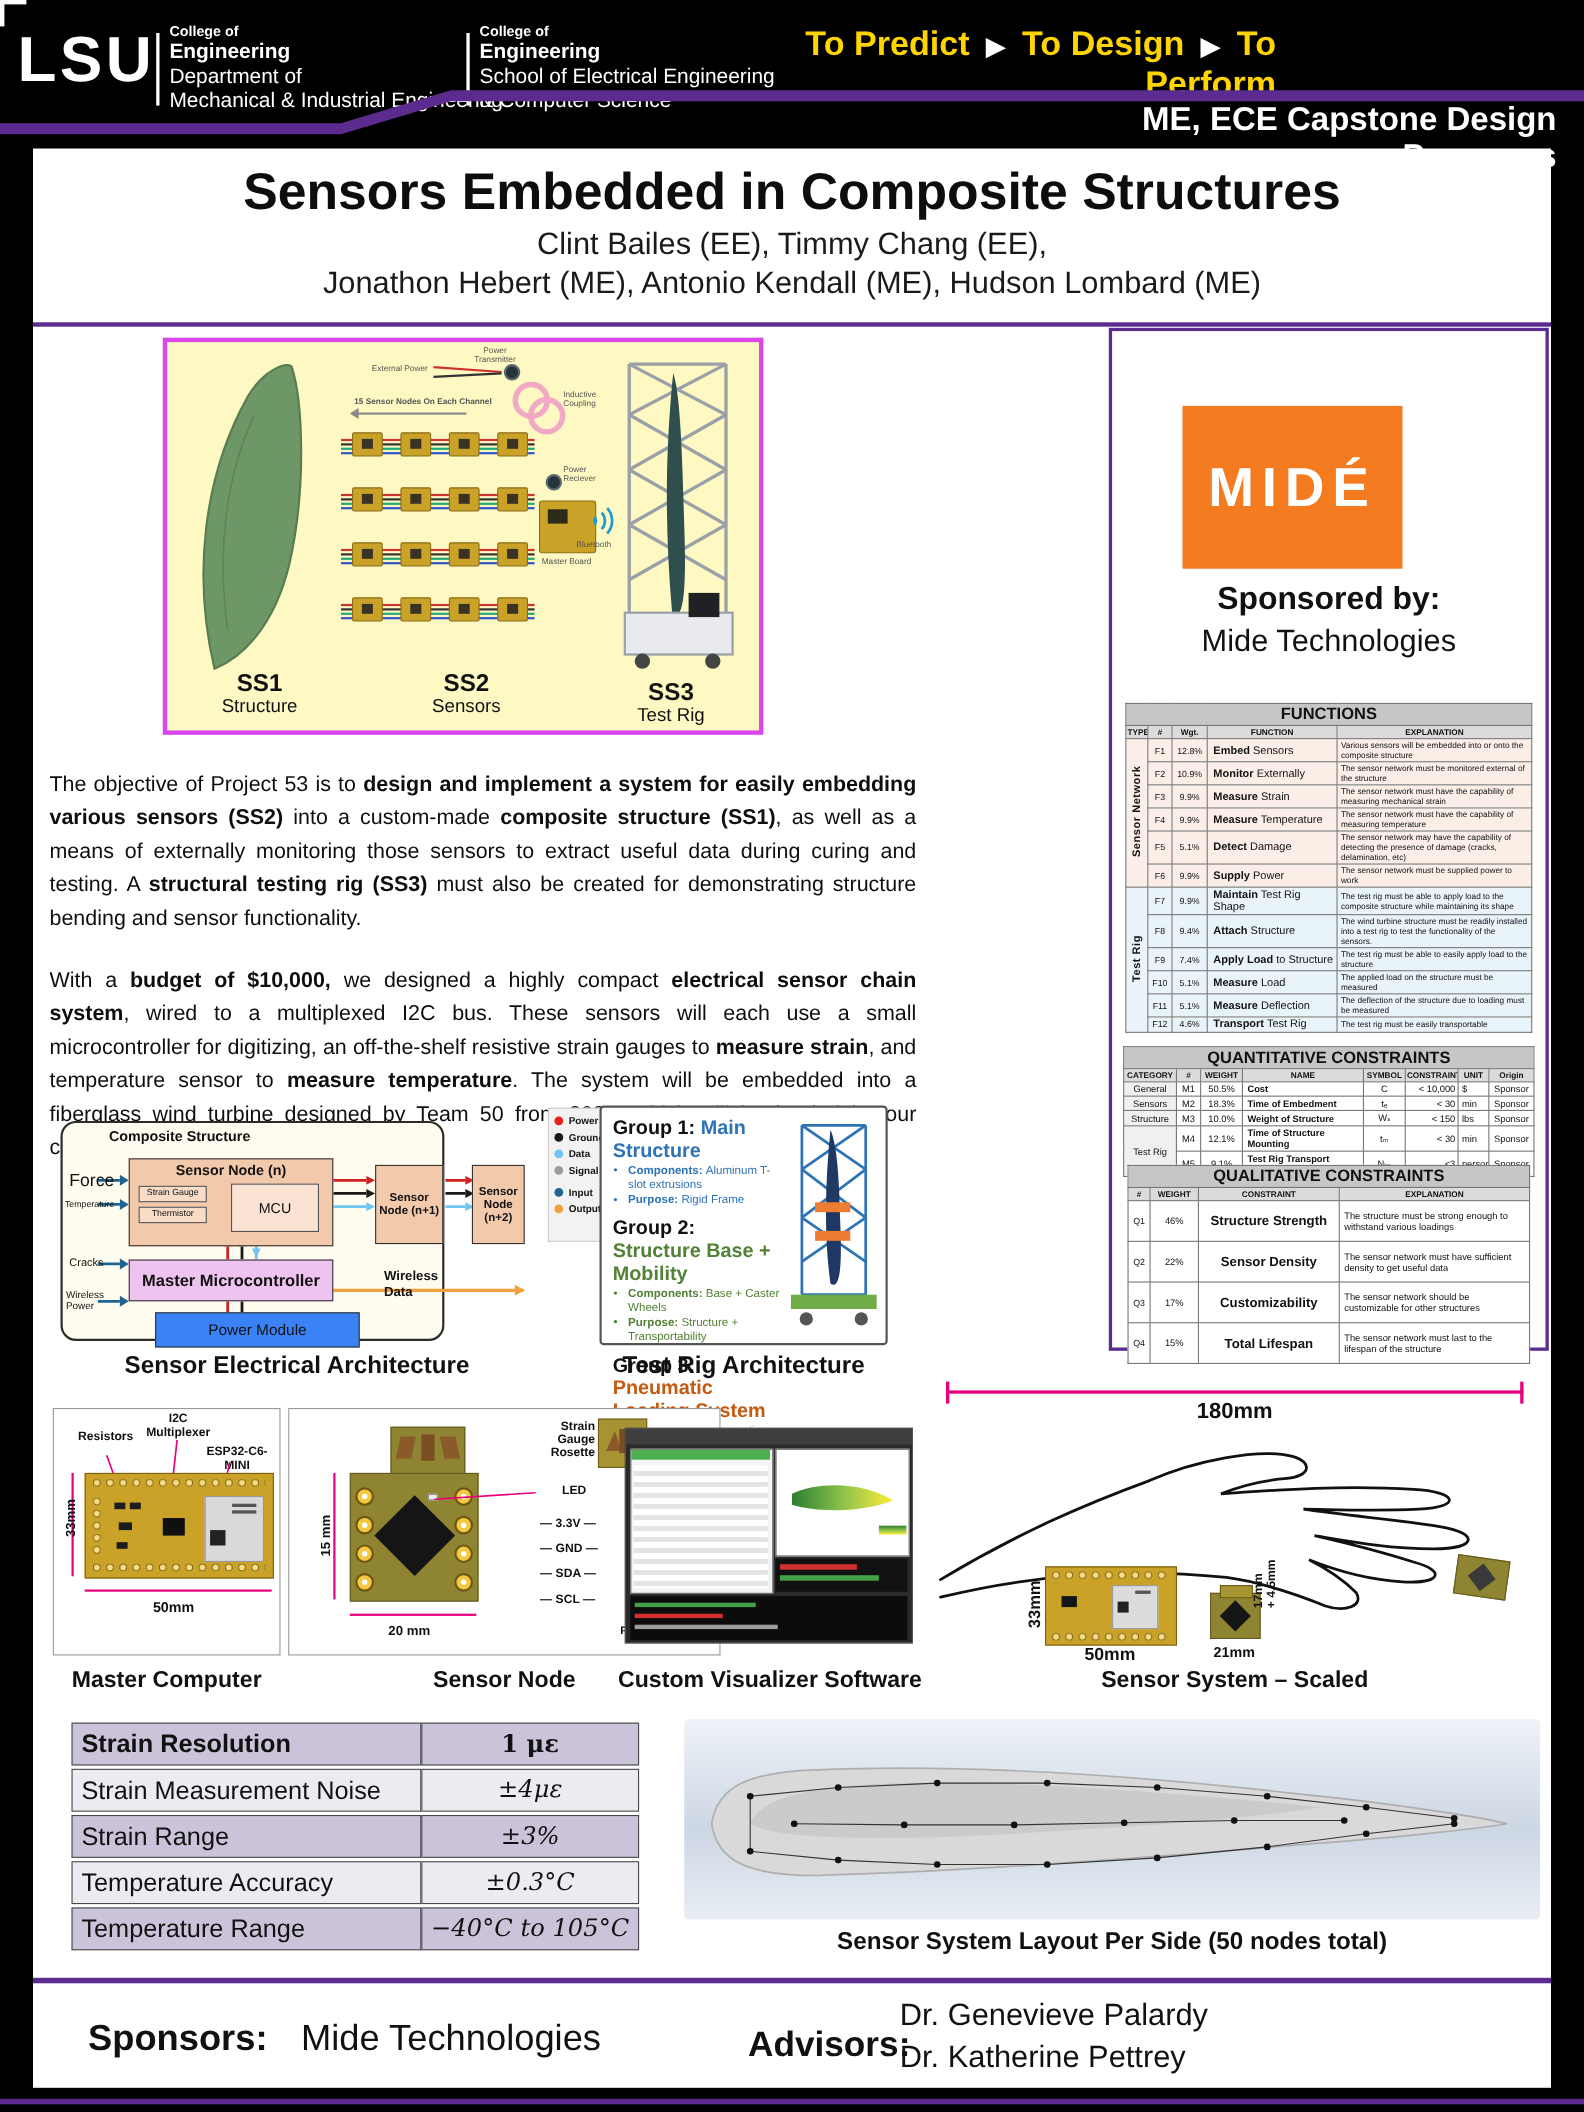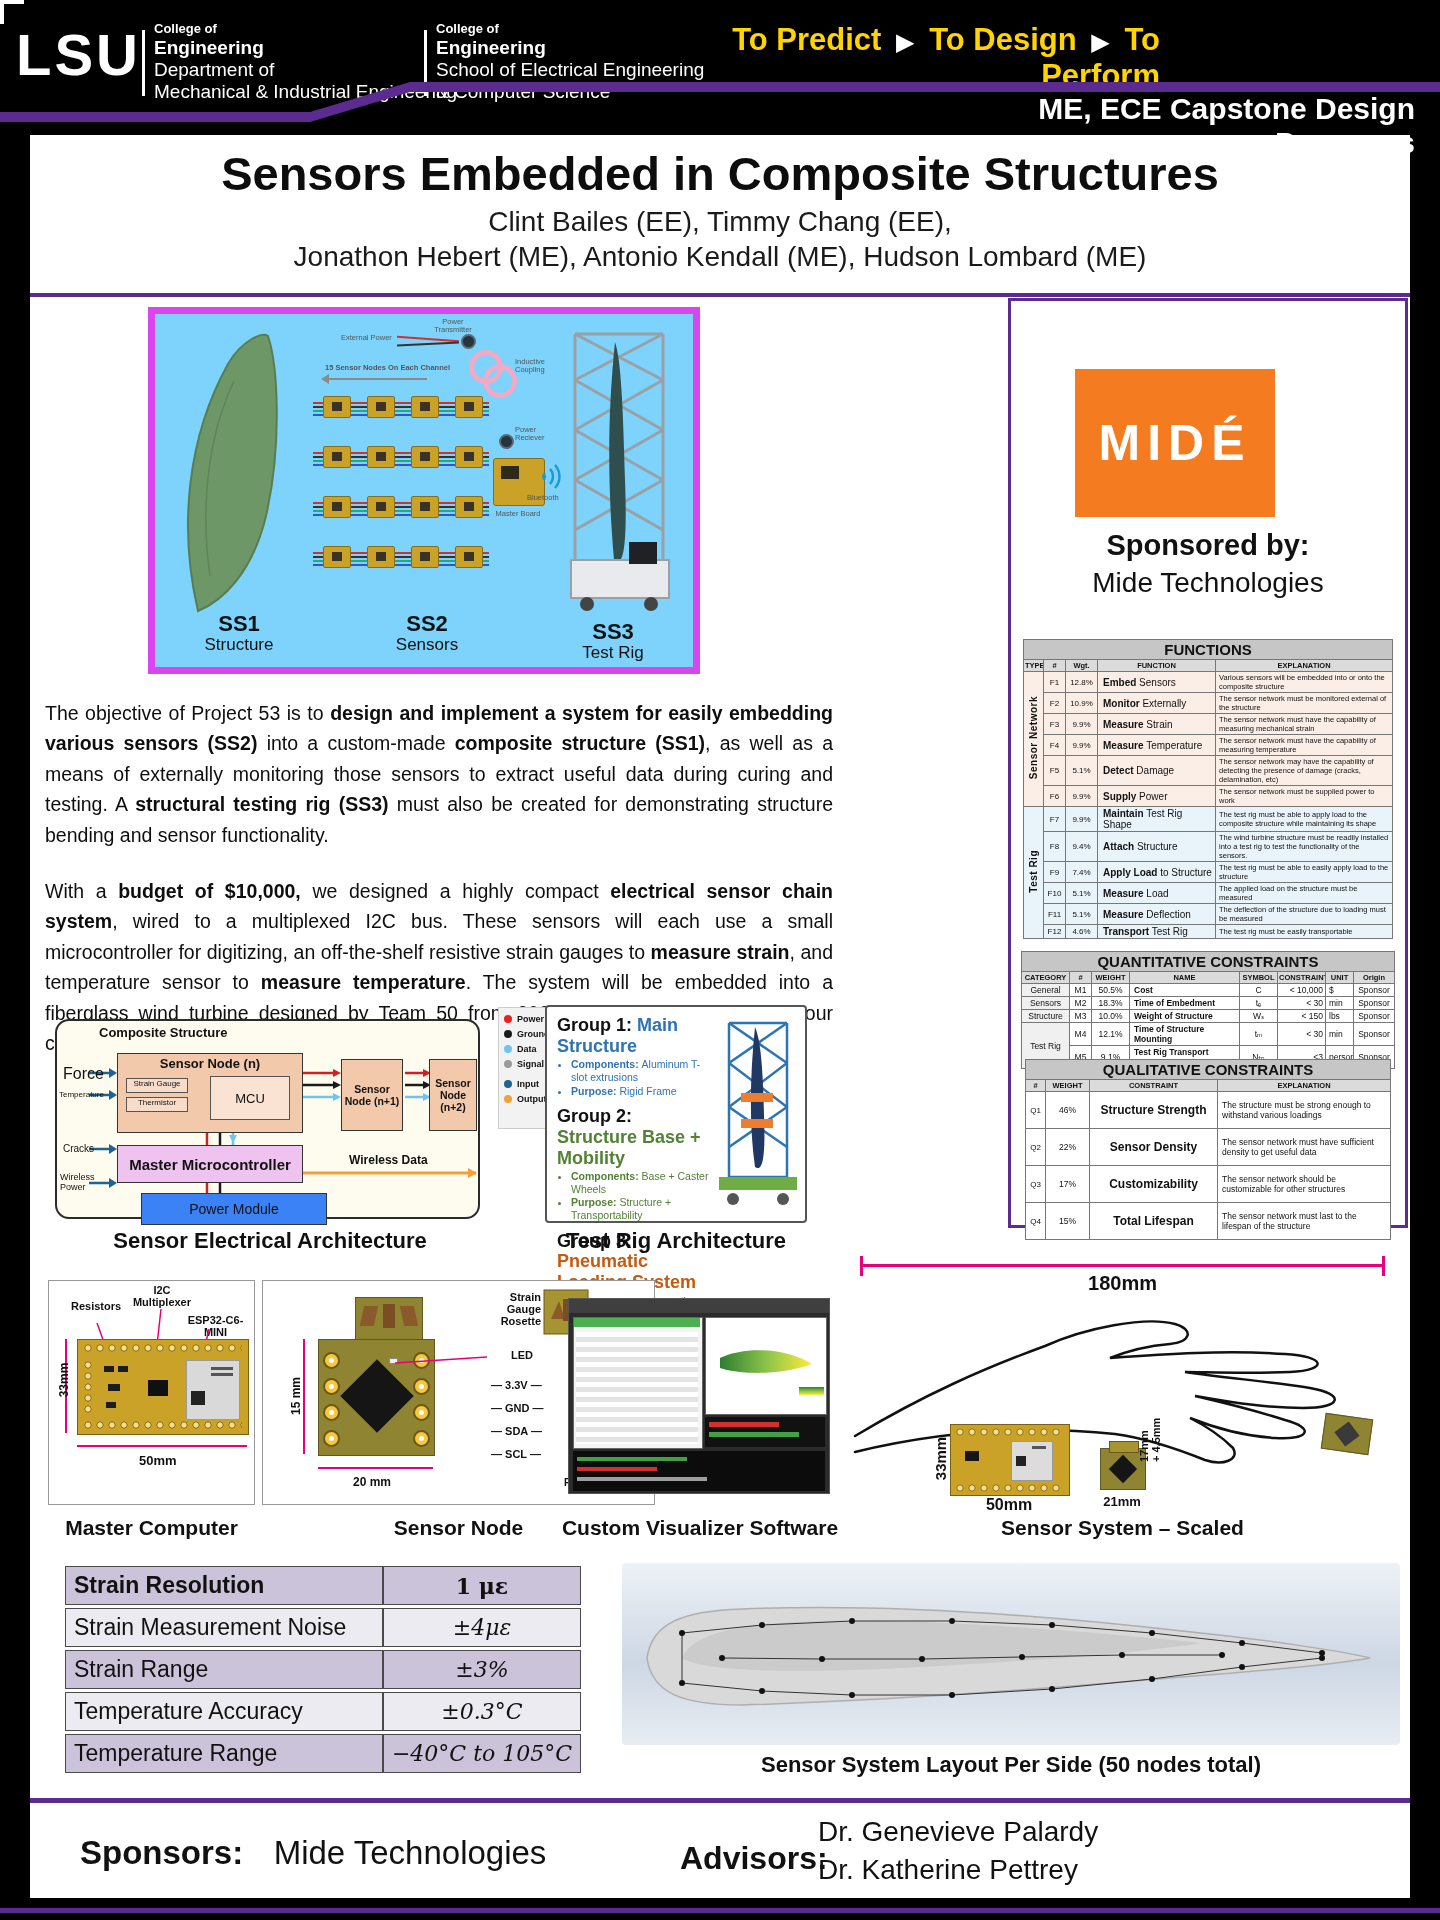--- a/index.html
+++ b/index.html
@@ -18,21 +18,21 @@
   .dept .rg{font-size:19px;font-weight:normal;}
   .motto{left:700px;top:22px;width:460px;text-align:right;font-size:31px;font-weight:bold;color:#FFD400;}
   .motto .sep{color:#fff;font-size:24px;padding:0 6px;}
   .program{left:900px;top:92px;width:515px;text-align:right;font-size:30px;font-weight:bold;color:#fff;}
   .swoosh{left:0;top:70px;}
   
   .title{left:30px;top:146px;width:1380px;text-align:center;font-size:47px;font-weight:bold;color:#0d0d0d;}
   .authors{left:30px;width:1380px;text-align:center;font-size:28px;color:#1a1a1a;}
   .rule{background:#5C2B8F;}
   
-  .ovbox{left:148px;top:307px;width:538px;height:353px;border:7px solid #d946ef;background:#7dd3fc;}
+  .ovbox{left:148px;top:307px;width:538px;height:353px;border:4px solid #d946ef;background:#fef9c3;}
   .ss-cap{text-align:center;line-height:1.1;}
   .ss-cap .code{font-size:22px;font-weight:bold;}
   .ss-cap .lbl{font-size:17px;}
   .tinylbl{font-size:7.5px;color:#555;line-height:1.1;}
   .chip{width:26px;height:20px;background:#C9A227;border:1px solid #8a6d1a;border-radius:2px;}
   .chip::after{content:"";position:absolute;left:8px;top:5px;width:10px;height:9px;background:#3a3325;}
   .chip{position:absolute;}
   .wire{position:absolute;height:1.5px;}
   .coil{position:absolute;width:24px;height:24px;border:5px solid #f2a9c4;border-radius:50%;background:transparent;}
   .nodedot{position:absolute;width:11px;height:11px;border-radius:50%;background:#26343c;border:2px solid #5a6a72;}
@@ -65,21 +65,21 @@
   .qt .qcat{background:#F0F0F0;}
   .qt .qcon{text-align:right;padding-right:2px;}
   .qt .qunit{text-align:left;}
   .ql{width:366px;font-size:8.5px;}
   .ql td{text-align:center;}
   .ql .qlid{font-size:8px;}
   .ql .qlcon{font-weight:bold;font-size:12px;}
   .ql .qlexp{text-align:left;font-size:8.5px;padding:8px 4px;}
   
   .archwrap{left:55px;top:1005px;width:505px;height:218px;}
-  .cream{left:0;top:14px;width:425px;height:200px;background:#FEFCEF;border:2px solid #2b2b2b;border-radius:14px;box-sizing:border-box;}
+  .cream{left:0;top:14px;width:349px;height:200px;background:#FEFCEF;border:2px solid #2b2b2b;border-radius:14px;box-sizing:border-box;}
   .archlbl{font-weight:bold;font-size:13px;}
   .inlbl{color:#111;}
   .snode{background:#F3C9AC;border:1.5px solid #333;box-sizing:border-box;}
   .inner{background:#F8DCC8;border:1px solid #555;font-size:8px;text-align:center;box-sizing:border-box;}
   .mcu{background:#FAE3D3;border:1px solid #555;display:flex;align-items:center;justify-content:center;font-size:13px;box-sizing:border-box;}
   .master{background:#EFC3EF;border:1.5px solid #333;display:flex;align-items:center;justify-content:center;font-weight:bold;font-size:15px;box-sizing:border-box;}
   .pmod{background:#3b82f6;border:1.5px solid #333;display:flex;align-items:center;justify-content:center;font-weight:normal;font-size:14px;box-sizing:border-box;margin-left:24px;}
   .nsm{display:flex;align-items:center;justify-content:center;text-align:center;font-weight:bold;font-size:10.5px;line-height:1.15;}
   .legend{left:443px;top:2px;width:62px;height:122px;background:#F2F2F2;border:1px solid #ccc;padding:6px 5px;box-sizing:border-box;}
   .lgitem{display:flex;align-items:center;margin-bottom:5px;}

